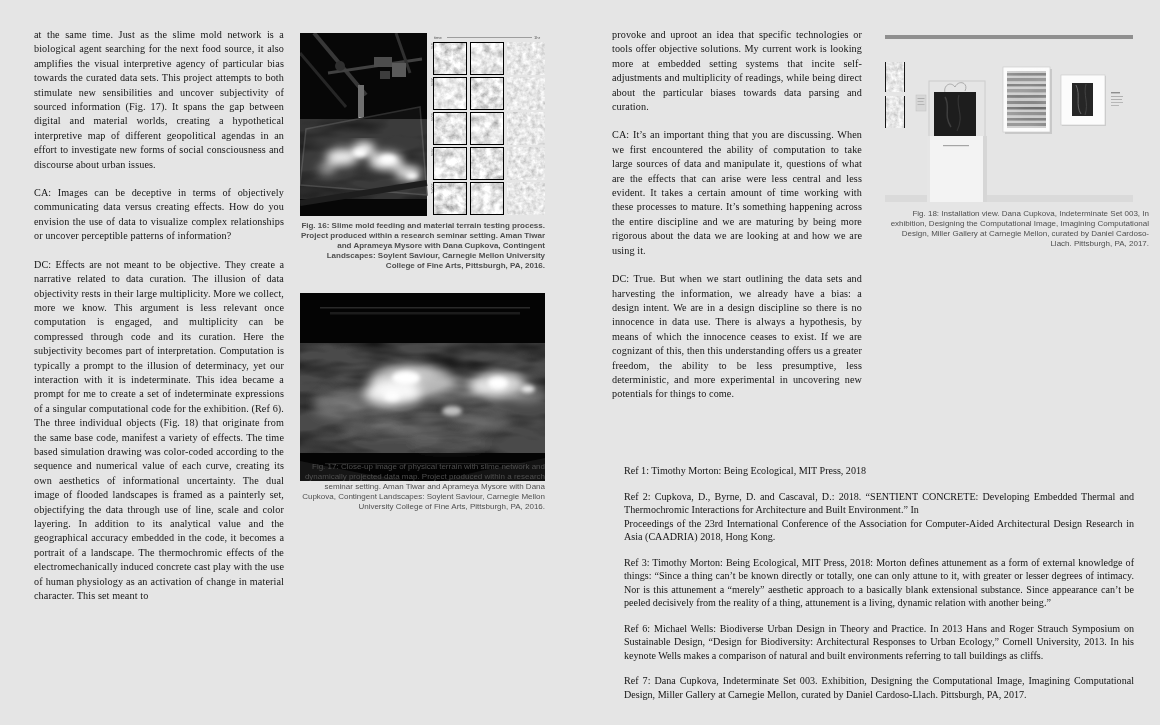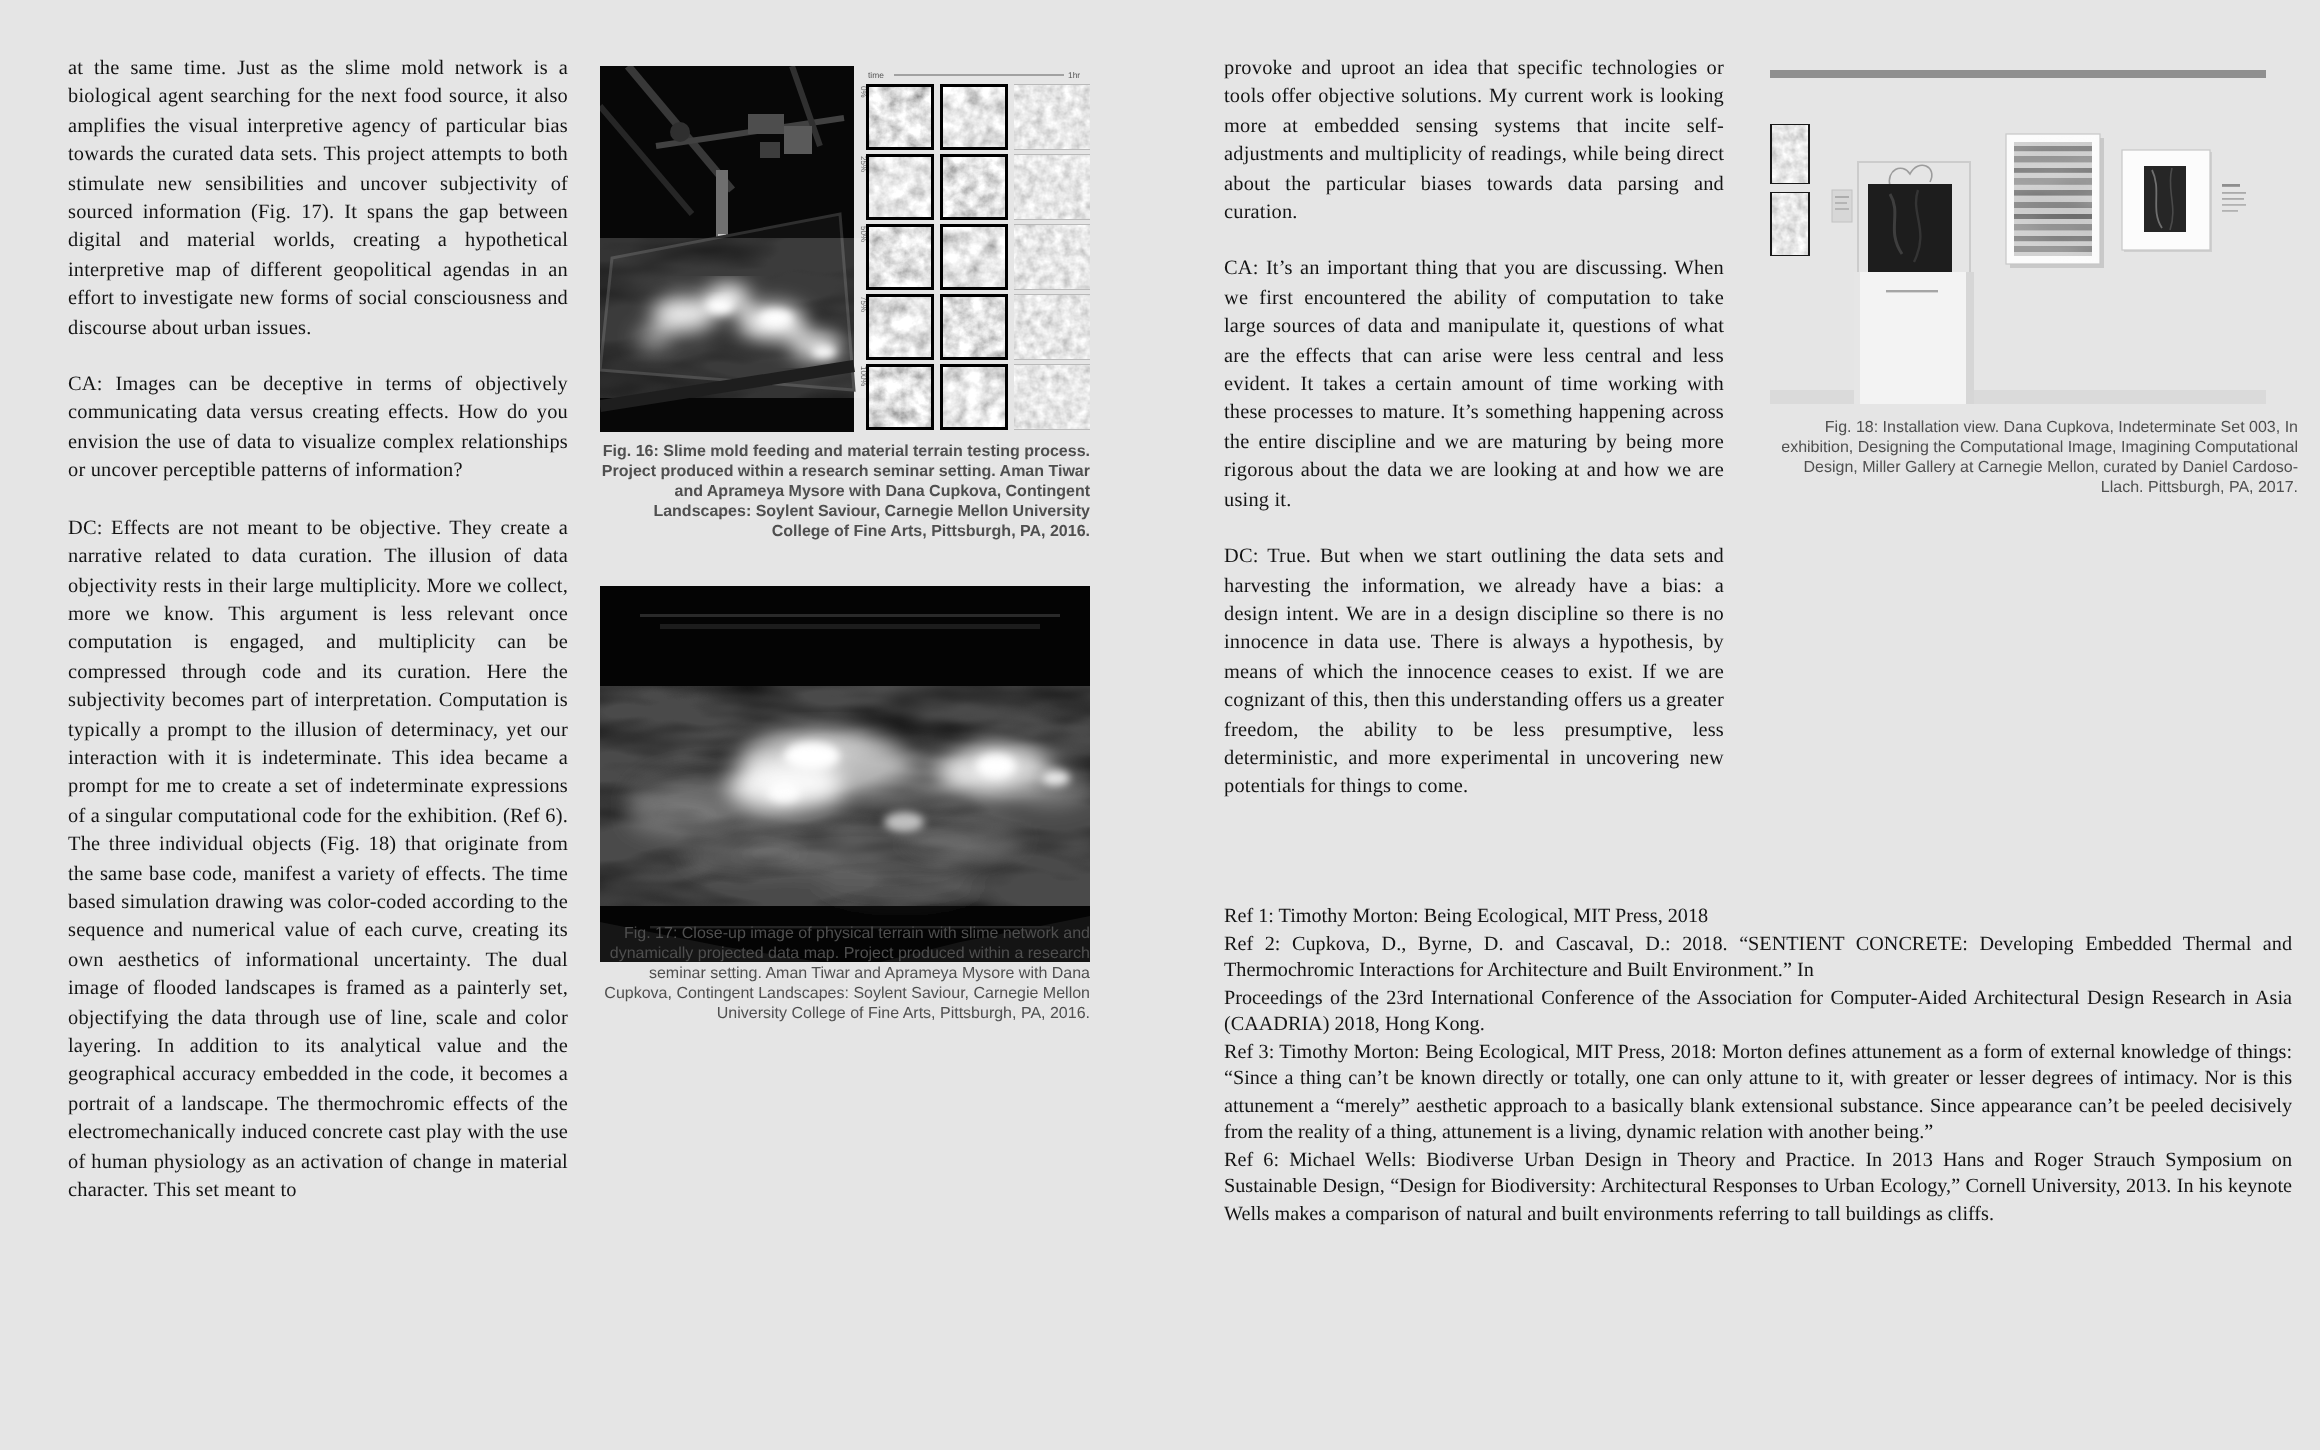--- a/index.html
+++ b/index.html
@@ -13,21 +13,21 @@
   }
   .textcol p { margin:0 0 14px 0; }
   .caption {
     position:absolute; font-family:"Liberation Sans", sans-serif;
     font-size:8px; line-height:10px; color:#4f4f4f; text-align:right;
   }
   .refs {
     position:absolute; left:612px; top:452px; width:534px;
     font-size:10.1px; line-height:13.5px; text-align:justify; color:#141414;
   }
-  .refs p { margin:0; white-space:pre-line; }
+  .refs p { margin:12px; white-space:pre-line; }
   .fig { position:absolute; display:block; }
   svg text { font-family:"Liberation Sans", sans-serif; }
 </style>
 </head>
 <body>
 
 <div class="page">
 
   <svg width="0" height="0" style="position:absolute" aria-hidden="true">
     <defs>
@@ -187,21 +187,21 @@
       <ellipse cx="228" cy="96" rx="7" ry="4" fill="#f2f2f2" opacity="0.9"></ellipse>
     </g>
     <rect x="0" y="55" width="245" height="100" filter="url(#f-smoke)" opacity="0.28"></rect>
     <path d="M0,188 L0,168 L60,180 L110,188 Z" fill="#161616"></path>
     <path d="M245,188 L245,165 L180,178 L140,188 Z" fill="#141414"></path>
     <rect x="25" y="170" width="200" height="1.2" fill="#232323"></rect>
   </svg>
   <div class="caption" style="left:300px; top:462px; width:245px;">Fig. 17:  Close-up image of physical terrain with slime network and dynamically projected data map.  Project produced within a research seminar setting.  Aman Tiwar and Aprameya Mysore with Dana Cupkova, Contingent Landscapes: Soylent Saviour, Carnegie Mellon University College of Fine Arts, Pittsburgh, PA, 2016.</div>
 
   <div class="textcol" style="left:612px; top:28px;">
-    <p>provoke and uproot an idea that specific technologies or tools offer objective solutions. My current work is looking more at embedded sensing systems that incite self-adjustments and multiplicity of readings, while being direct about the particular biases towards data parsing and curation.</p>
+    <p>provoke and uproot an idea that specific technologies or tools offer objective solutions. My current work is looking more at embedded setting systems that incite self-adjustments and multiplicity of readings, while being direct about the particular biases towards data parsing and curation.</p>
     <p>CA: It’s an important thing that you are discussing. When we first encountered the ability of computation to take large sources of data and manipulate it, questions of what are the effects that can arise were less central and less evident. It takes a certain amount of time working with these processes to mature. It’s something happening across the entire discipline and we are maturing by being more rigorous about the data we are looking at and how we are using it.</p>
     <p>DC: True. But when we start outlining the data sets and harvesting the information, we already have a bias: a design intent. We are in a design discipline so there is no innocence in data use. There is always a hypothesis, by means of which the innocence ceases to exist. If we are cognizant of this, then this understanding offers us a greater freedom, the ability to be less presumptive, less deterministic, and more experimental in uncovering new potentials for things to come.</p>
   </div>
 
   <svg class="fig" style="left:885px; top:35px;" width="248" height="167" viewBox="0 0 248 167">
     <rect x="0" y="0" width="248" height="167" fill="#e5e5e5"></rect>
     <rect x="0" y="0" width="248" height="4" fill="#8f8f8f"></rect>
     <rect x="0" y="160" width="248" height="7" fill="#dadada"></rect>
 
     <rect x="0" y="27" width="20" height="30" fill="#181818"></rect>
@@ -254,15 +254,16 @@
     <rect x="226" y="70" width="8" height="0.9" fill="#b2b2b2"></rect>
   </svg>
   <div class="caption" style="left:885px; top:209px; width:264px;">Fig. 18: Installation view. Dana Cupkova, Indeterminate Set 003, In exhibition, Designing the Computational Image, Imagining Computational Design, Miller Gallery at Carnegie Mellon, curated by Daniel Cardoso-Llach. Pittsburgh, PA, 2017.</div>
 
   <div class="refs">
     <p>Ref 1: Timothy Morton: Being Ecological, MIT Press, 2018</p>
     <p>Ref 2: Cupkova, D., Byrne, D. and Cascaval, D.: 2018. “SENTIENT CONCRETE: Developing Embedded Thermal and Thermochromic Interactions for Architecture and Built Environment.” In
 Proceedings of the 23rd International Conference of the Association for Computer-Aided Architectural Design Research in Asia (CAADRIA) 2018, Hong Kong.</p>
     <p>Ref 3: Timothy Morton: Being Ecological, MIT Press, 2018:  Morton defines attunement as a form of external knowledge of things: “Since a thing can’t be known directly or totally, one can only attune to it, with greater or lesser degrees of intimacy. Nor is this attunement a “merely” aesthetic approach to a basically blank extensional substance. Since appearance can’t be peeled decisively from the reality of a thing, attunement is a living, dynamic relation with another being.”</p>
     <p>Ref 6: Michael Wells: Biodiverse Urban Design in Theory and Practice.  In 2013 Hans and Roger Strauch Symposium on Sustainable Design, “Design for Biodiversity: Architectural Responses to Urban Ecology,” Cornell University, 2013. In his keynote Wells makes a comparison of natural and built environments referring to tall buildings as cliffs.</p>
+    <p>Ref 7: Dana Cupkova, Indeterminate Set 003. Exhibition, Designing the Computational Image, Imagining Computational Design, Miller Gallery at Carnegie Mellon, curated by Daniel Cardoso-Llach. Pittsburgh, PA, 2017.</p>
   </div>
 
 </div>
 
 </body></html>

